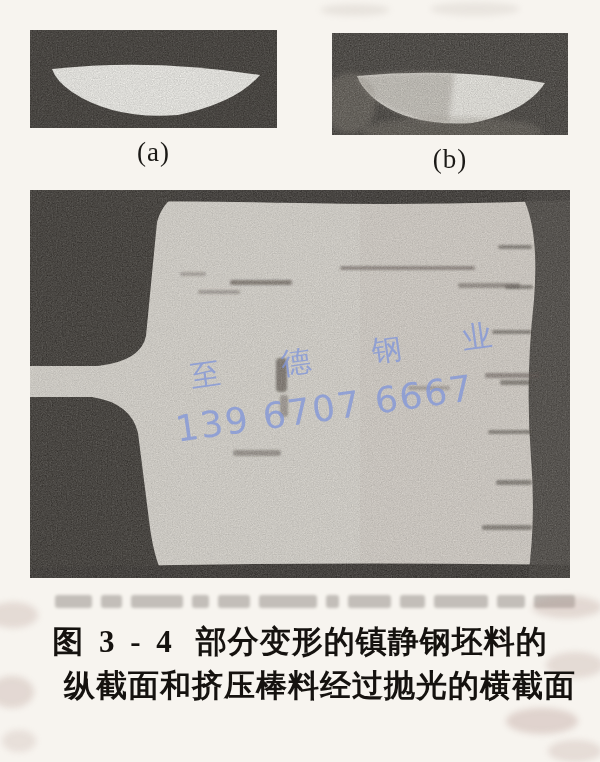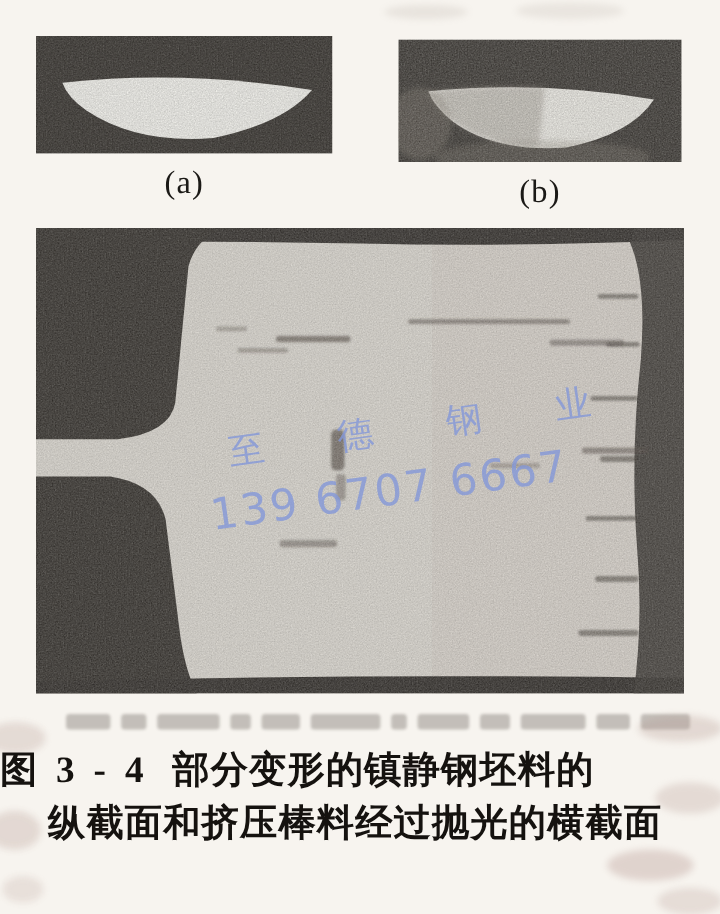--- a/index.html
+++ b/index.html
@@ -29,21 +29,21 @@
   .bleed-strip{
     position:absolute;left:55px;top:588px;width:520px;height:26px;
     display:flex;align-items:center;gap:9px;
     filter:blur(1.4px);opacity:.38;
   }
   .bleed-strip i{display:block;height:13px;background:#6f6862;border-radius:3px;}
   .smudge{position:absolute;border-radius:50%;filter:blur(3px);}
   
   .caption{
     position:absolute;left:0;top:626px;width:600px;
-    color:#15120f;
+    text-align:center;color:#15120f;
   }
   .cap-line{font-weight:700;letter-spacing:1px;line-height:1.0;}
   .cap-1{font-size:31px;margin-bottom:13px;}
   .cap-1 .fig-no{margin-right:20px;letter-spacing:4px;}
   .cap-2{font-size:31px;margin-bottom:13px;padding-left:40px;}
   .cap-3{font-size:26px;}
 </style>
 </head>
 <body>
 

